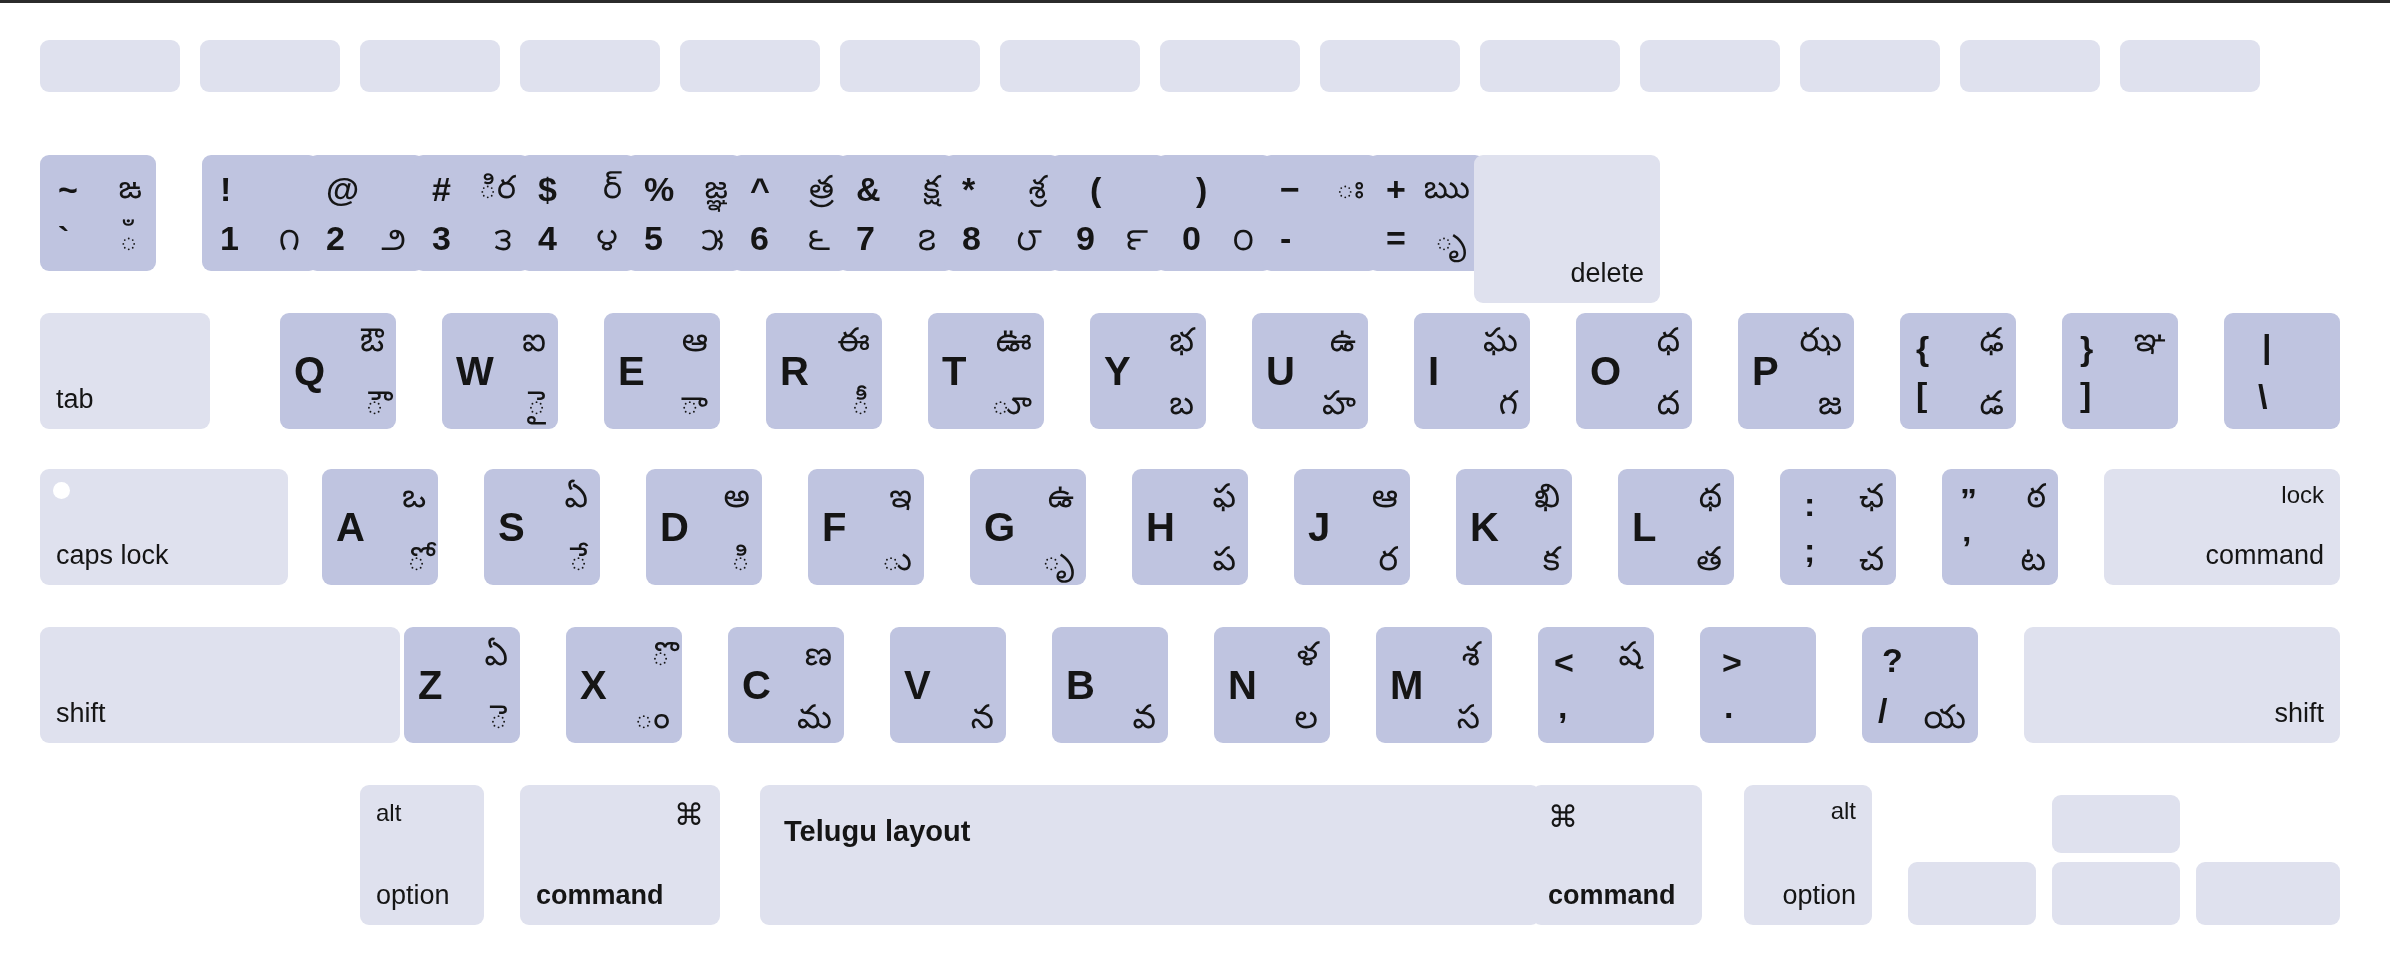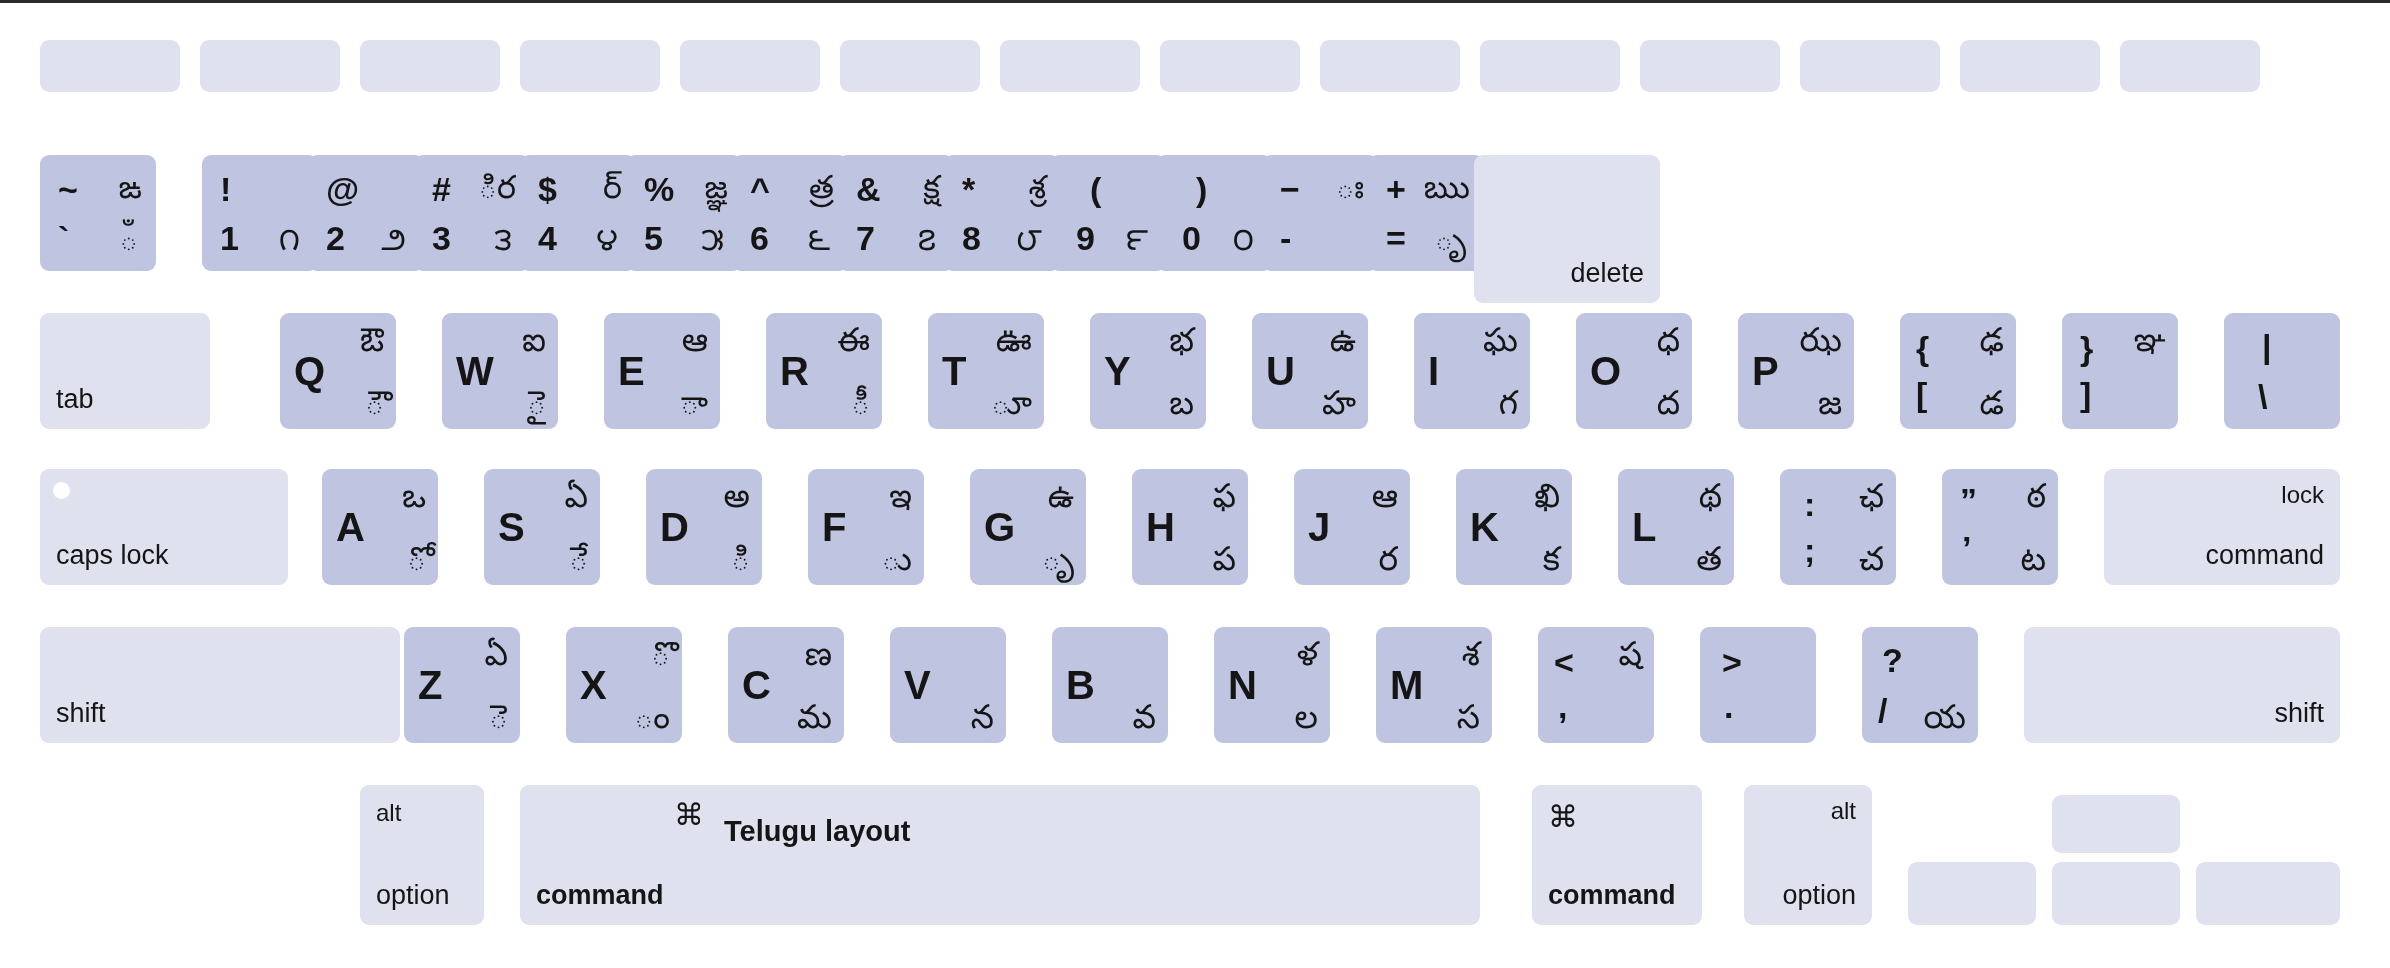--- a/index.html
+++ b/index.html
@@ -384,21 +384,21 @@
   </div>
 
   <div class="key" style="left:360px; top:785px; width:124px; height:140px;">
     <span class="mod-tl">alt</span>
     <span class="mod-bl">option</span>
   </div>
   <div class="key" style="left:520px; top:785px; width:200px; height:140px;">
     <span class="mod-tr cmd-glyph">⌘</span>
     <span class="mod-bl" style="font-weight:700;">command</span>
   </div>
-  <div class="key" style="left:700px; top:785px; width:780px; height:140px;">
+  <div class="key" style="left:760px; top:785px; width:780px; height:140px;">
     <div class="brand">
       <div class="brand-title">Telugu layout</div>
     </div>
   </div>
   <div class="key" style="left:1532px; top:785px; width:170px; height:140px;">
     <span class="mod-tl cmd-glyph">⌘</span>
     <span class="mod-bl" style="font-weight:700;">command</span>
   </div>
   <div class="key" style="left:1744px; top:785px; width:128px; height:140px;">
     <span class="mod-tr">alt</span>

